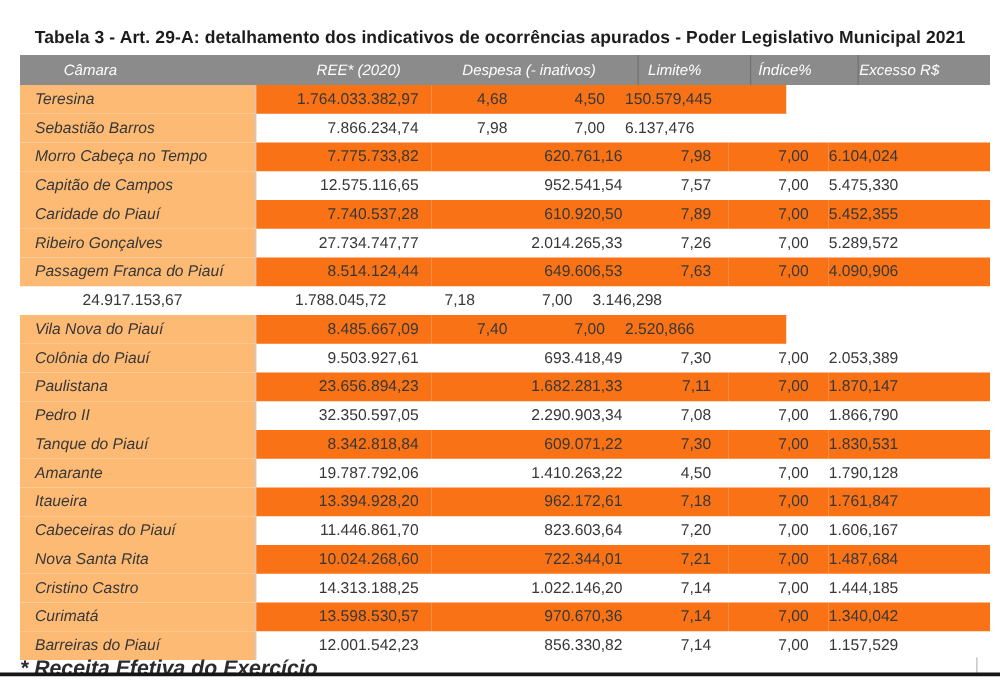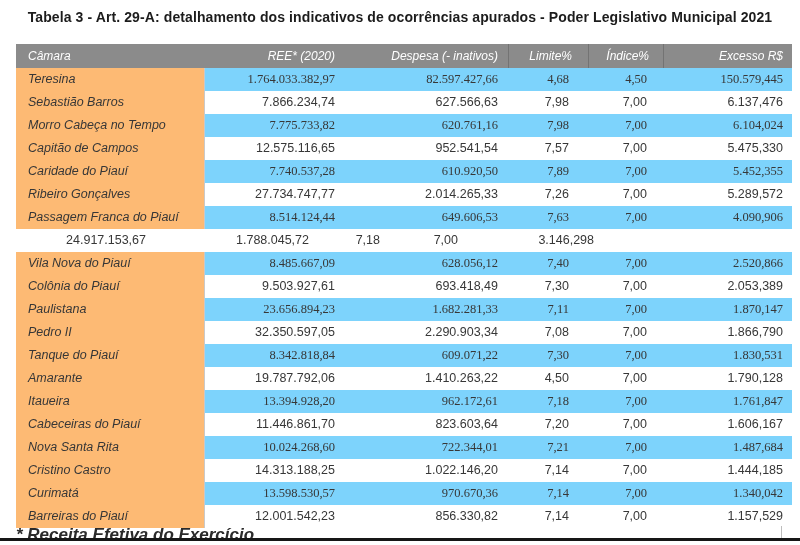--- a/index.html
+++ b/index.html
@@ -2,43 +2,43 @@
 <html><head>
 <meta charset="utf-8">
 <style>
   html,body{margin:0;padding:0;}
   body{
     width:800px;height:545px;background:#ffffff;overflow:hidden;position:relative;
     font-family:"Liberation Sans", sans-serif;
     -webkit-font-smoothing:antialiased;
   }
   .title{
-    position:absolute;top:9px;left:0;width:800px;
+    position:absolute;top:21px;left:0;width:800px;
     text-align:center;font-size:14px;font-weight:bold;color:#1c1c1c;
     letter-spacing:.1px;
   }
   .table{
     position:absolute;top:44px;left:16px;width:776px;
   }
   .thead{
     display:flex;height:24px;background:#8b8b8b;color:#ffffff;
     font-style:italic;font-size:12px;align-items:center;
   }
-  .hcell{box-sizing:border-box;height:24px;line-height:24px;white-space:nowrap;overflow:hidden;}
+  .hcell{box-sizing:border-box;height:24px;line-height:24px;white-space:nowrap;overflow:hidden;margin-left:23px;}
   .trow{display:flex;height:23px;font-size:12.5px;color:#373737;align-items:center;}
   .cell{box-sizing:border-box;height:23px;line-height:23px;white-space:nowrap;overflow:hidden;}
   .c0{width:189px;text-align:left;padding-left:12px;}
   .c1{width:140px;text-align:right;padding-right:10px;}
   .c2{width:163px;text-align:right;padding-right:10px;}
   .c3{width:75px;text-align:right;padding-right:14px;}
   .c4{width:80px;text-align:right;padding-right:16px;}
-  .c5{width:129px;text-align:right;padding-right:9px;}
+  .c5{width:129px;padding-right:9px;}
   .thead .c3,.thead .c4,.thead .c5{border-left:1px solid #737373;}
   .cell.name{font-style:italic;background:#fdba74;border-right:1px solid #c9c9c9;}
-  .striped .cell.num{background:#7dd3fc;font-family:Liberation Serif, serif;}
+  .striped .cell.num{background:#f97316;}
   .tfoot{
     position:relative;height:13px;line-height:13px;text-align:left;
     font-size:17px;font-weight:bold;font-style:italic;color:#2b2b2b;
     padding-right:14px;box-sizing:border-box;
   }
   .tfoot::after{
     content:'';position:absolute;right:10px;top:-2px;height:15px;width:1px;background:#bdbdbd;
   }
   .bottom-rule{
     position:absolute;top:538px;left:0;width:800px;height:3px;background:#161616;
@@ -56,29 +56,27 @@
         <div class="hcell c1">REE* (2020)</div>
         <div class="hcell c2">Despesa (- inativos)</div>
         <div class="hcell c4">Limite%</div>
         <div class="hcell c3">Índice%</div>
         <div class="hcell c5">Excesso R$</div>
       </div>
     <div class="tbody" id="tbody">
         <div class="trow striped">
           <div class="cell c0 name">Teresina</div>
           <div class="cell c1 num">1.764.033.382,97</div>
-          <div class="cell c2 num">82.597.427,66</div>
           <div class="cell c3 num">4,68</div>
           <div class="cell c4 num">4,50</div>
           <div class="cell c5 num">150.579,445</div>
         </div>
         <div class="trow">
           <div class="cell c0 name">Sebastião Barros</div>
           <div class="cell c1 num">7.866.234,74</div>
-          <div class="cell c2 num">627.566,63</div>
           <div class="cell c3 num">7,98</div>
           <div class="cell c4 num">7,00</div>
           <div class="cell c5 num">6.137,476</div>
         </div>
         <div class="trow striped">
           <div class="cell c0 name">Morro Cabeça no Tempo</div>
           <div class="cell c1 num">7.775.733,82</div>
           <div class="cell c2 num">620.761,16</div>
           <div class="cell c3 num">7,98</div>
           <div class="cell c4 num">7,00</div>
@@ -119,21 +117,20 @@
         <div class="trow">
           <div class="cell c1 num">24.917.153,67</div>
           <div class="cell c2 num">1.788.045,72</div>
           <div class="cell c3 num">7,18</div>
           <div class="cell c4 num">7,00</div>
           <div class="cell c5 num">3.146,298</div>
         </div>
         <div class="trow striped">
           <div class="cell c0 name">Vila Nova do Piauí</div>
           <div class="cell c1 num">8.485.667,09</div>
-          <div class="cell c2 num">628.056,12</div>
           <div class="cell c3 num">7,40</div>
           <div class="cell c4 num">7,00</div>
           <div class="cell c5 num">2.520,866</div>
         </div>
         <div class="trow">
           <div class="cell c0 name">Colônia do Piauí</div>
           <div class="cell c1 num">9.503.927,61</div>
           <div class="cell c2 num">693.418,49</div>
           <div class="cell c3 num">7,30</div>
           <div class="cell c4 num">7,00</div>

